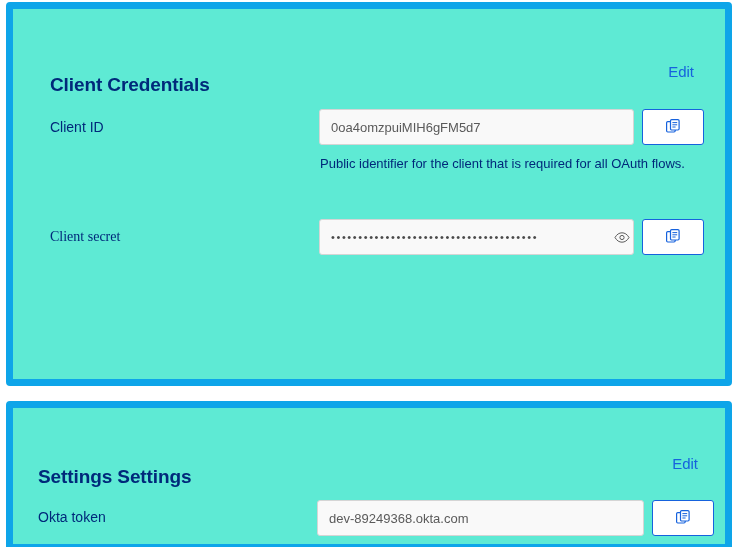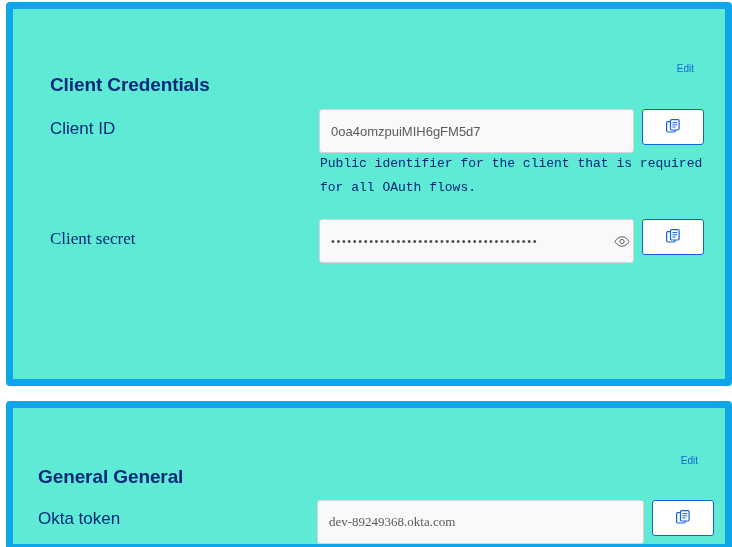--- a/index.html
+++ b/index.html
@@ -49,45 +49,45 @@
     overflow: hidden;
   }
   .panel-title {
     font-size: 19px;
     font-weight: bold;
     color: #00297a;
     letter-spacing: -0.1px;
   }
   .edit-link {
     position: absolute;
-    font-size: 10px;
+    font-size: 15px;
     color: #1662dd;
     cursor: pointer;
     text-decoration: none;
   }
 
   
   .cred-title { position: absolute; left: 37px; top: 49px; }
   .cred-edit  { right: 31px; top: 54px; }
 
   .row-label {
     position: absolute;
-    font-size: 17px;
+    font-size: 14px;
     color: #00297a;
   }
 
   .field-wrap {
     position: absolute;
     display: flex;
     align-items: flex-start;
   }
 
   .input-box {
     box-sizing: border-box;
-    height: 44px;
+    height: 36px;
     background: #f9f9f9;
     border: 1px solid #d5d5d5;
     border-radius: 3px;
     display: flex;
     align-items: center;
     padding: 0 2px 0 11px;
     font-size: 13px;
     color: #5c5c5c;
     position: relative;
   }
@@ -130,21 +130,20 @@
     justify-content: center;
     cursor: pointer;
     margin-left: 8px;
   }
 
   .help-text {
     position: absolute;
     font-size: 13px;
     line-height: 24px;
     color: #00297a;
-    font-family: Liberation Mono, monospace;
   }
 
   
   .gen-title { position: absolute; left: 25px; top: 42px; }
   .gen-edit  { right: 27px; top: 47px; }
 
   svg { display: block; }
 </style>
 </head>
 <body>
@@ -200,27 +199,27 @@
           </svg>
         </span>
       </div>
     </div>
 
 
   </section>
 
   <section class="panel panel-general">
 
-    <h2 class="panel-title gen-title">General General</h2>
+    <h2 class="panel-title gen-title">Settings Settings</h2>
     <a class="edit-link gen-edit">Edit</a>
 
     <div class="row-label" style="left:25px; top:101px;">Okta token</div>
 
     <div class="field-wrap" style="left:304px; top:92px;">
-      <div class="input-box" style="width:327px;font-family:Liberation Serif, serif;">
+      <div class="input-box" style="width:327px;">
         <span class="val">dev-89249368.okta.com</span>
       </div>
       <div class="copy-btn">
         <span>
           <svg width="15" height="16" viewBox="0 0 15 16" fill="none">
             <rect x="0.6" y="2.6" width="8.6" height="10.4" rx="1.2" stroke="#1662dd" stroke-width="1.2" fill="#ffffff"></rect>
             <rect x="4.5" y="0.6" width="8.6" height="10.4" rx="1.2" stroke="#1662dd" stroke-width="1.2" fill="#ffffff"></rect>
             <line x1="6.4" y1="3.6" x2="11.2" y2="3.6" stroke="#1662dd" stroke-width="1"></line>
             <line x1="6.4" y1="5.8" x2="11.2" y2="5.8" stroke="#1662dd" stroke-width="1"></line>
             <line x1="6.4" y1="8.0" x2="9.6" y2="8.0" stroke="#1662dd" stroke-width="1"></line>

